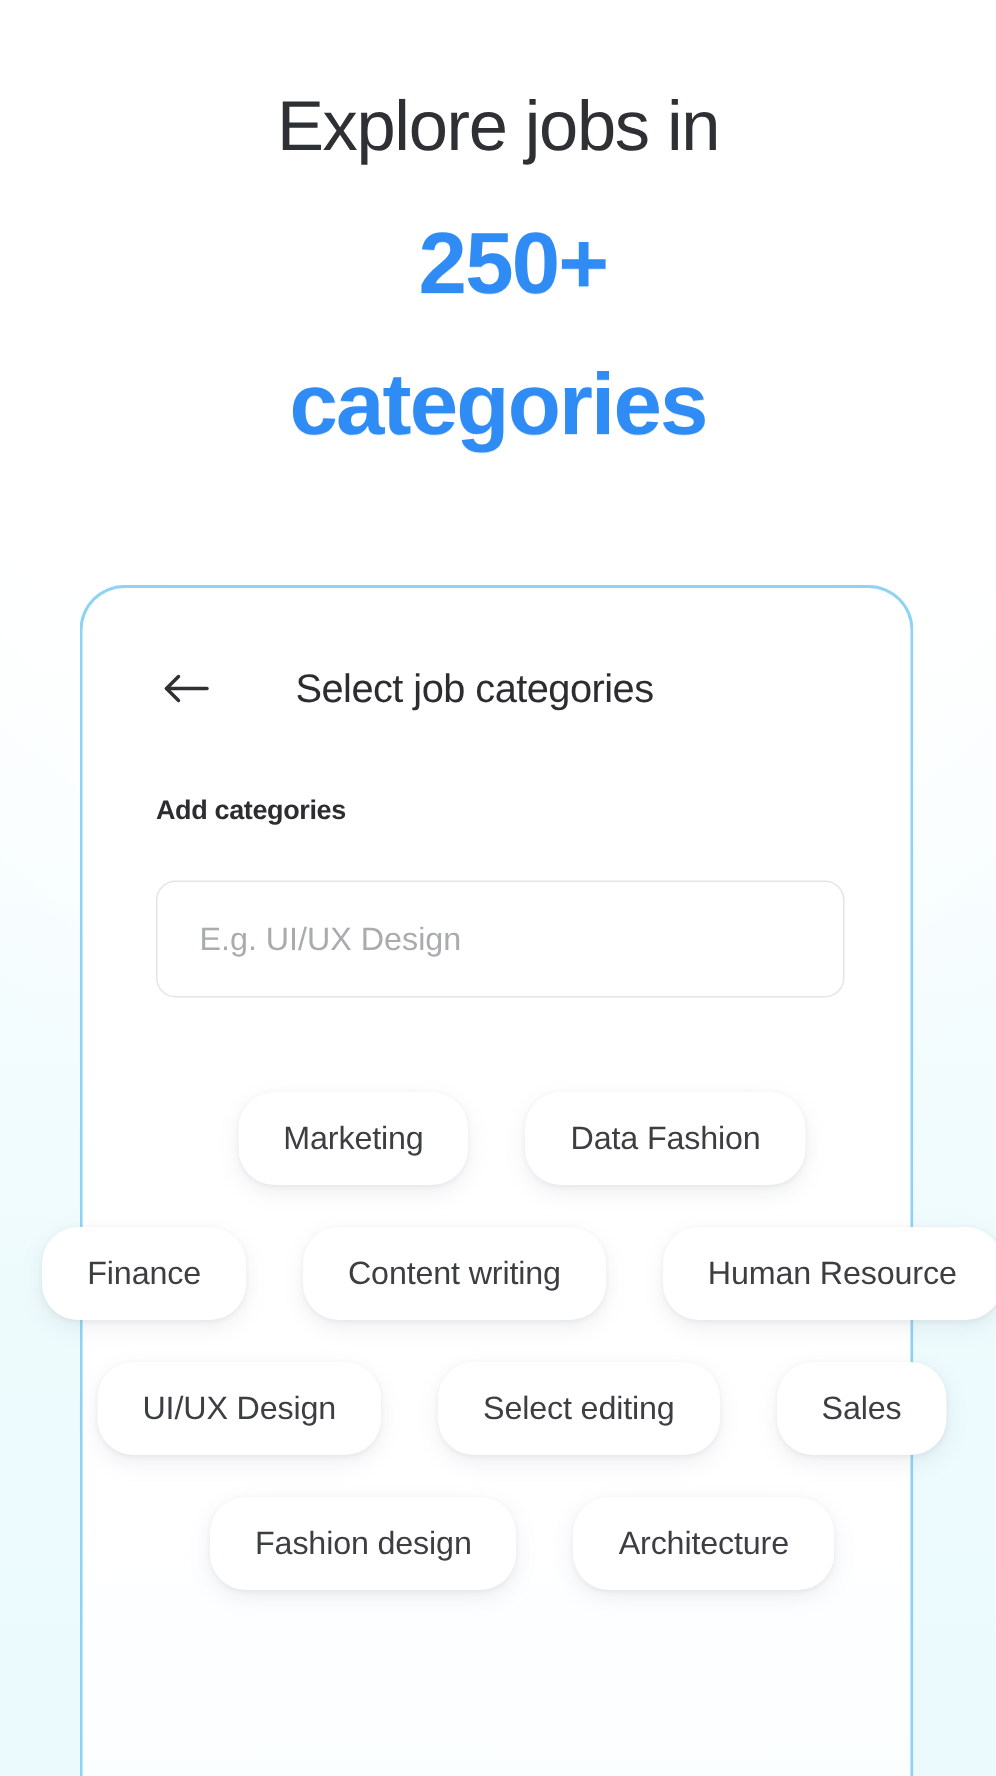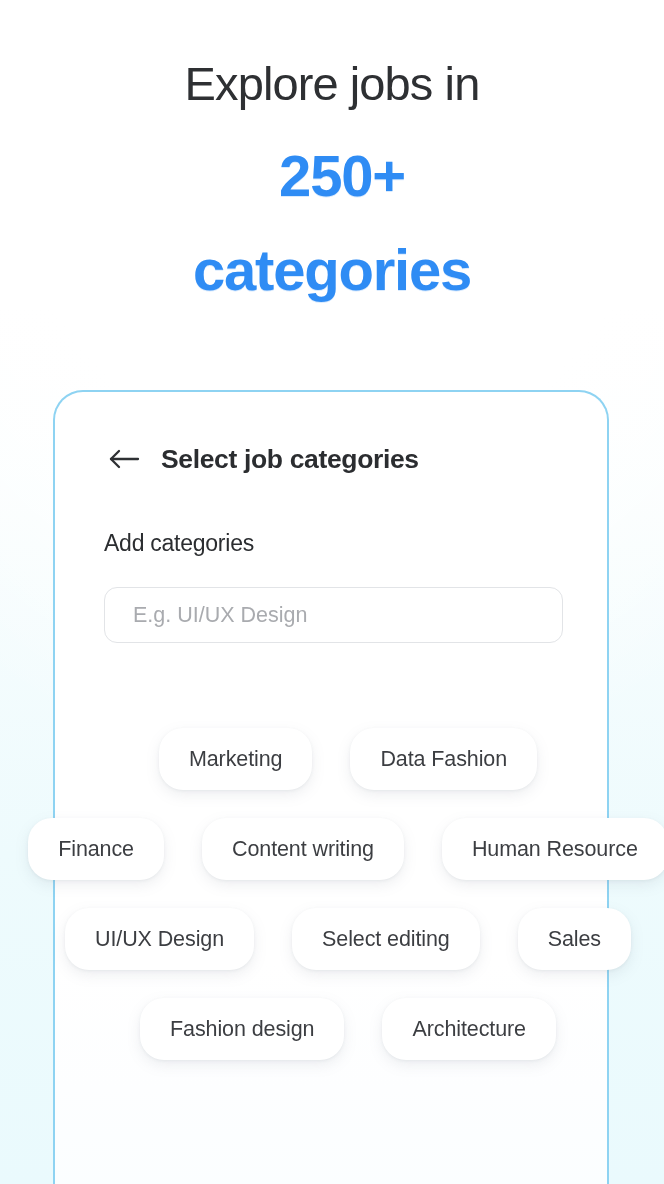--- a/index.html
+++ b/index.html
@@ -80,43 +80,44 @@
     height: 36px;
     display: flex;
     align-items: center;
     justify-content: center;
     color: #2e3033;
     cursor: pointer;
   }
   .back-arrow svg { display: block; }
   .panel-title {
     font-size: 26.5px;
-    font-weight: 700;
+    font-weight: 400;
     letter-spacing: -0.35px;
     color: #2b2d30;
     white-space: nowrap;
+    margin-left: 36px;
   }
 
   
   .section-label {
     position: absolute;
     left: 104px;
     top: 530px;
-    font-size: 23px;
-    font-weight: 400;
+    font-size: 18px;
+    font-weight: 700;
     letter-spacing: -0.25px;
     color: #2b2d30;
   }
 
   .search-field {
     position: absolute;
     left: 104px;
     top: 587px;
     width: 459px;
-    height: 56px;
+    height: 78px;
     box-sizing: border-box;
     border: 1px solid #e2e4e7;
     border-radius: 13px;
     background: #ffffff;
     font-family: "Liberation Sans", sans-serif;
     font-size: 21.5px;
     color: #3a3c40;
     padding: 0 28px;
     outline: none;
   }

